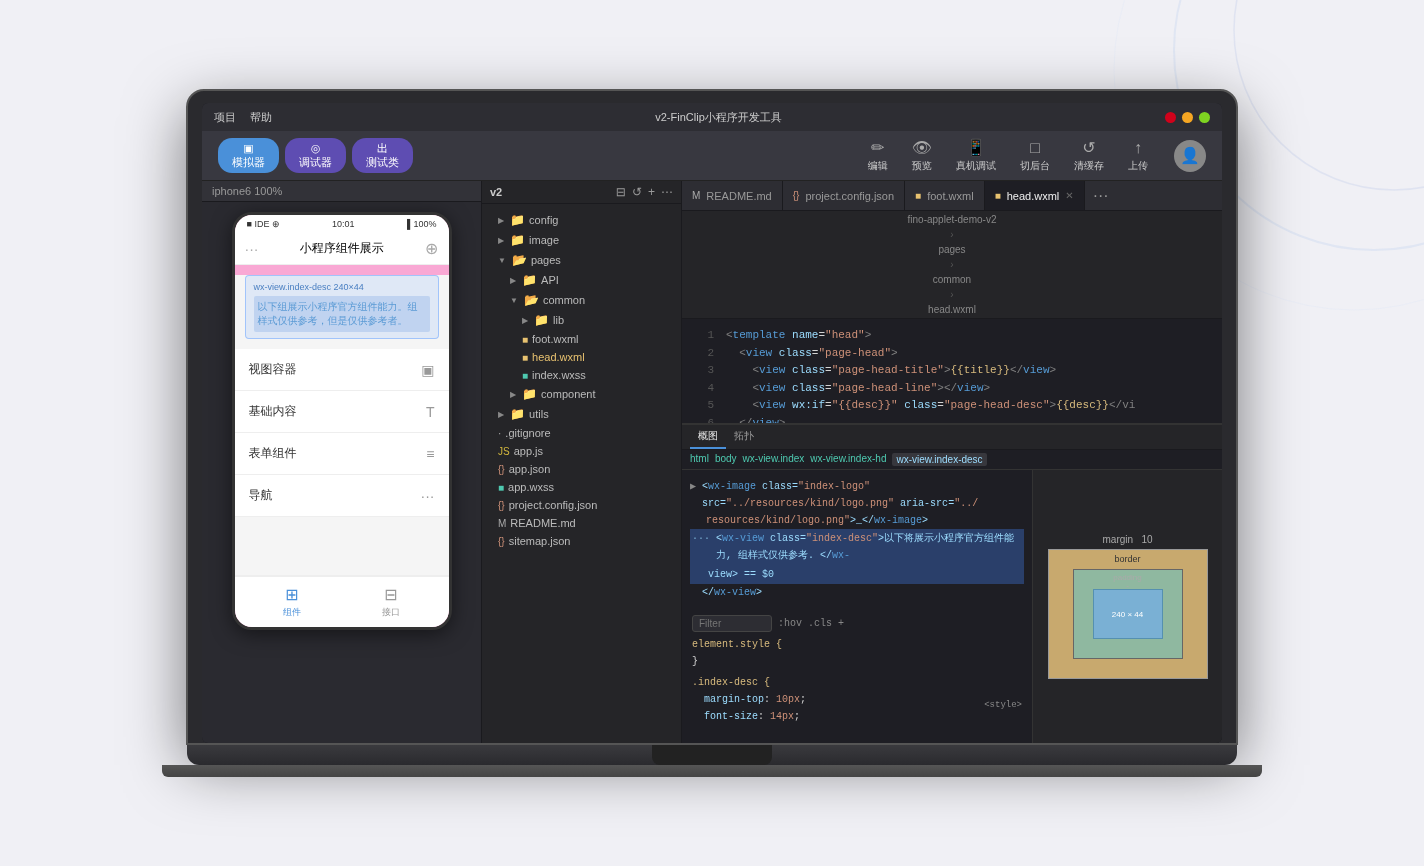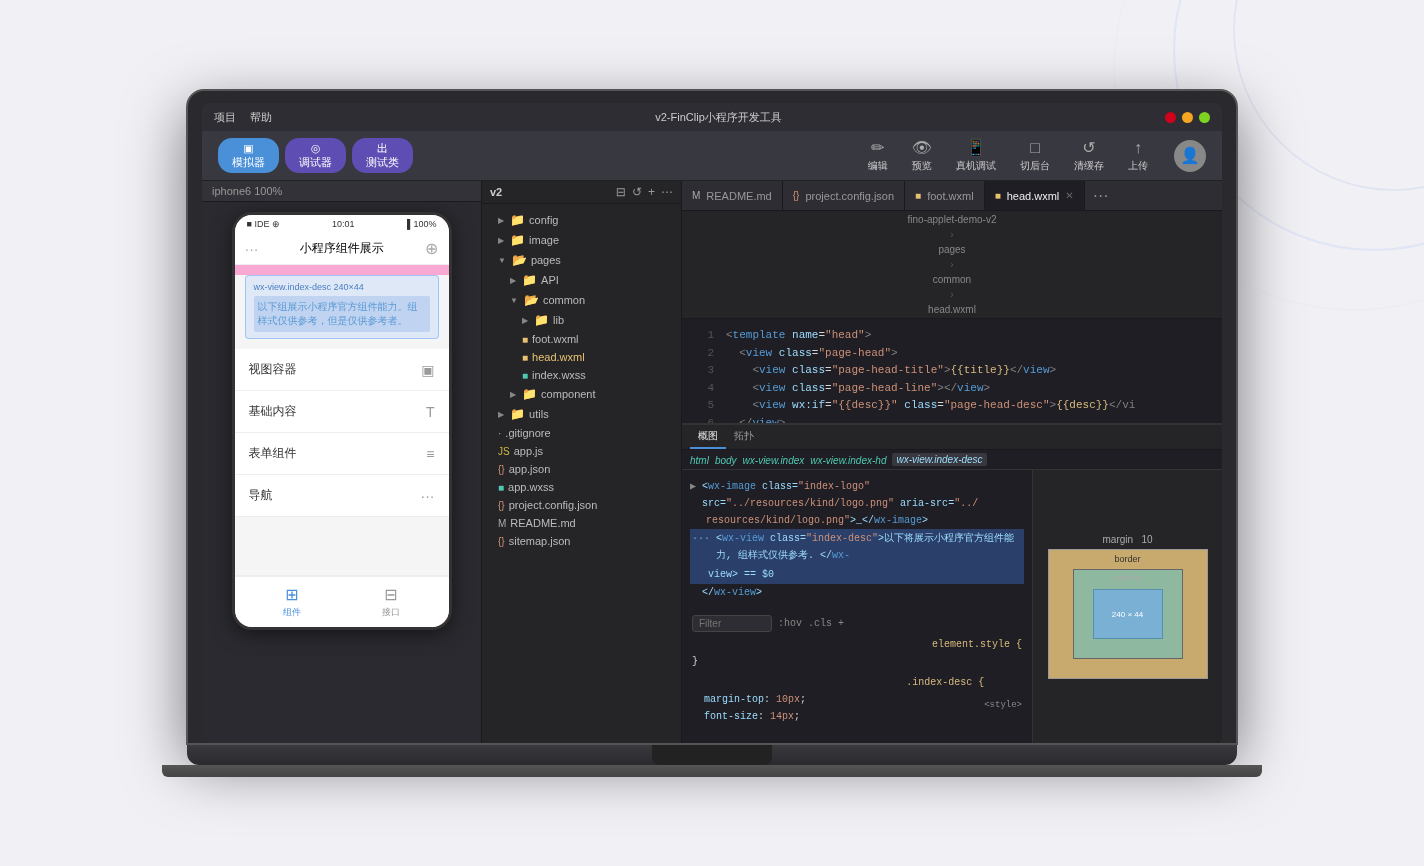--- a/index.html
+++ b/index.html
@@ -520,23 +520,22 @@
       border-bottom: 2px solid #4a90d9;
     }
 
     .element-path {
       background: #1e1e24;
       padding: 3px 8px;
       font-size: 10px;
       color: #999;
       display: flex;
       gap: 6px;
-      align-items: flex-end;
+      align-items: flex-start;
       border-bottom: 1px solid #333;
-      font-style: italic;
     }
 
     .element-path-item {
       color: #4ec9b0;
       cursor: pointer;
     }
 
     .element-path-item.active {
       background: #37373d;
       padding: 1px 4px;
@@ -599,21 +598,21 @@
       background: #2d2d33;
       border: 1px solid #444;
       color: #ccc;
       font-size: 10px;
       padding: 2px 6px;
       border-radius: 3px;
       width: 80px;
     }
 
     .style-rule { margin-bottom: 4px; }
-    .style-selector { color: #d7ba7d; text-align: right; }
+    .style-selector { color: #d7ba7d; }
     .style-prop { color: #9cdcfe; }
     .style-val { color: #ce9178; }
     .style-source { color: #888; font-size: 9px; float: right; margin-top: 24px; }
     .style-color-dot {
       display: inline-block;
       width: 8px; height: 8px;
       border-radius: 2px;
       background: #333;
       vertical-align: middle;
       margin-right: 2px;

